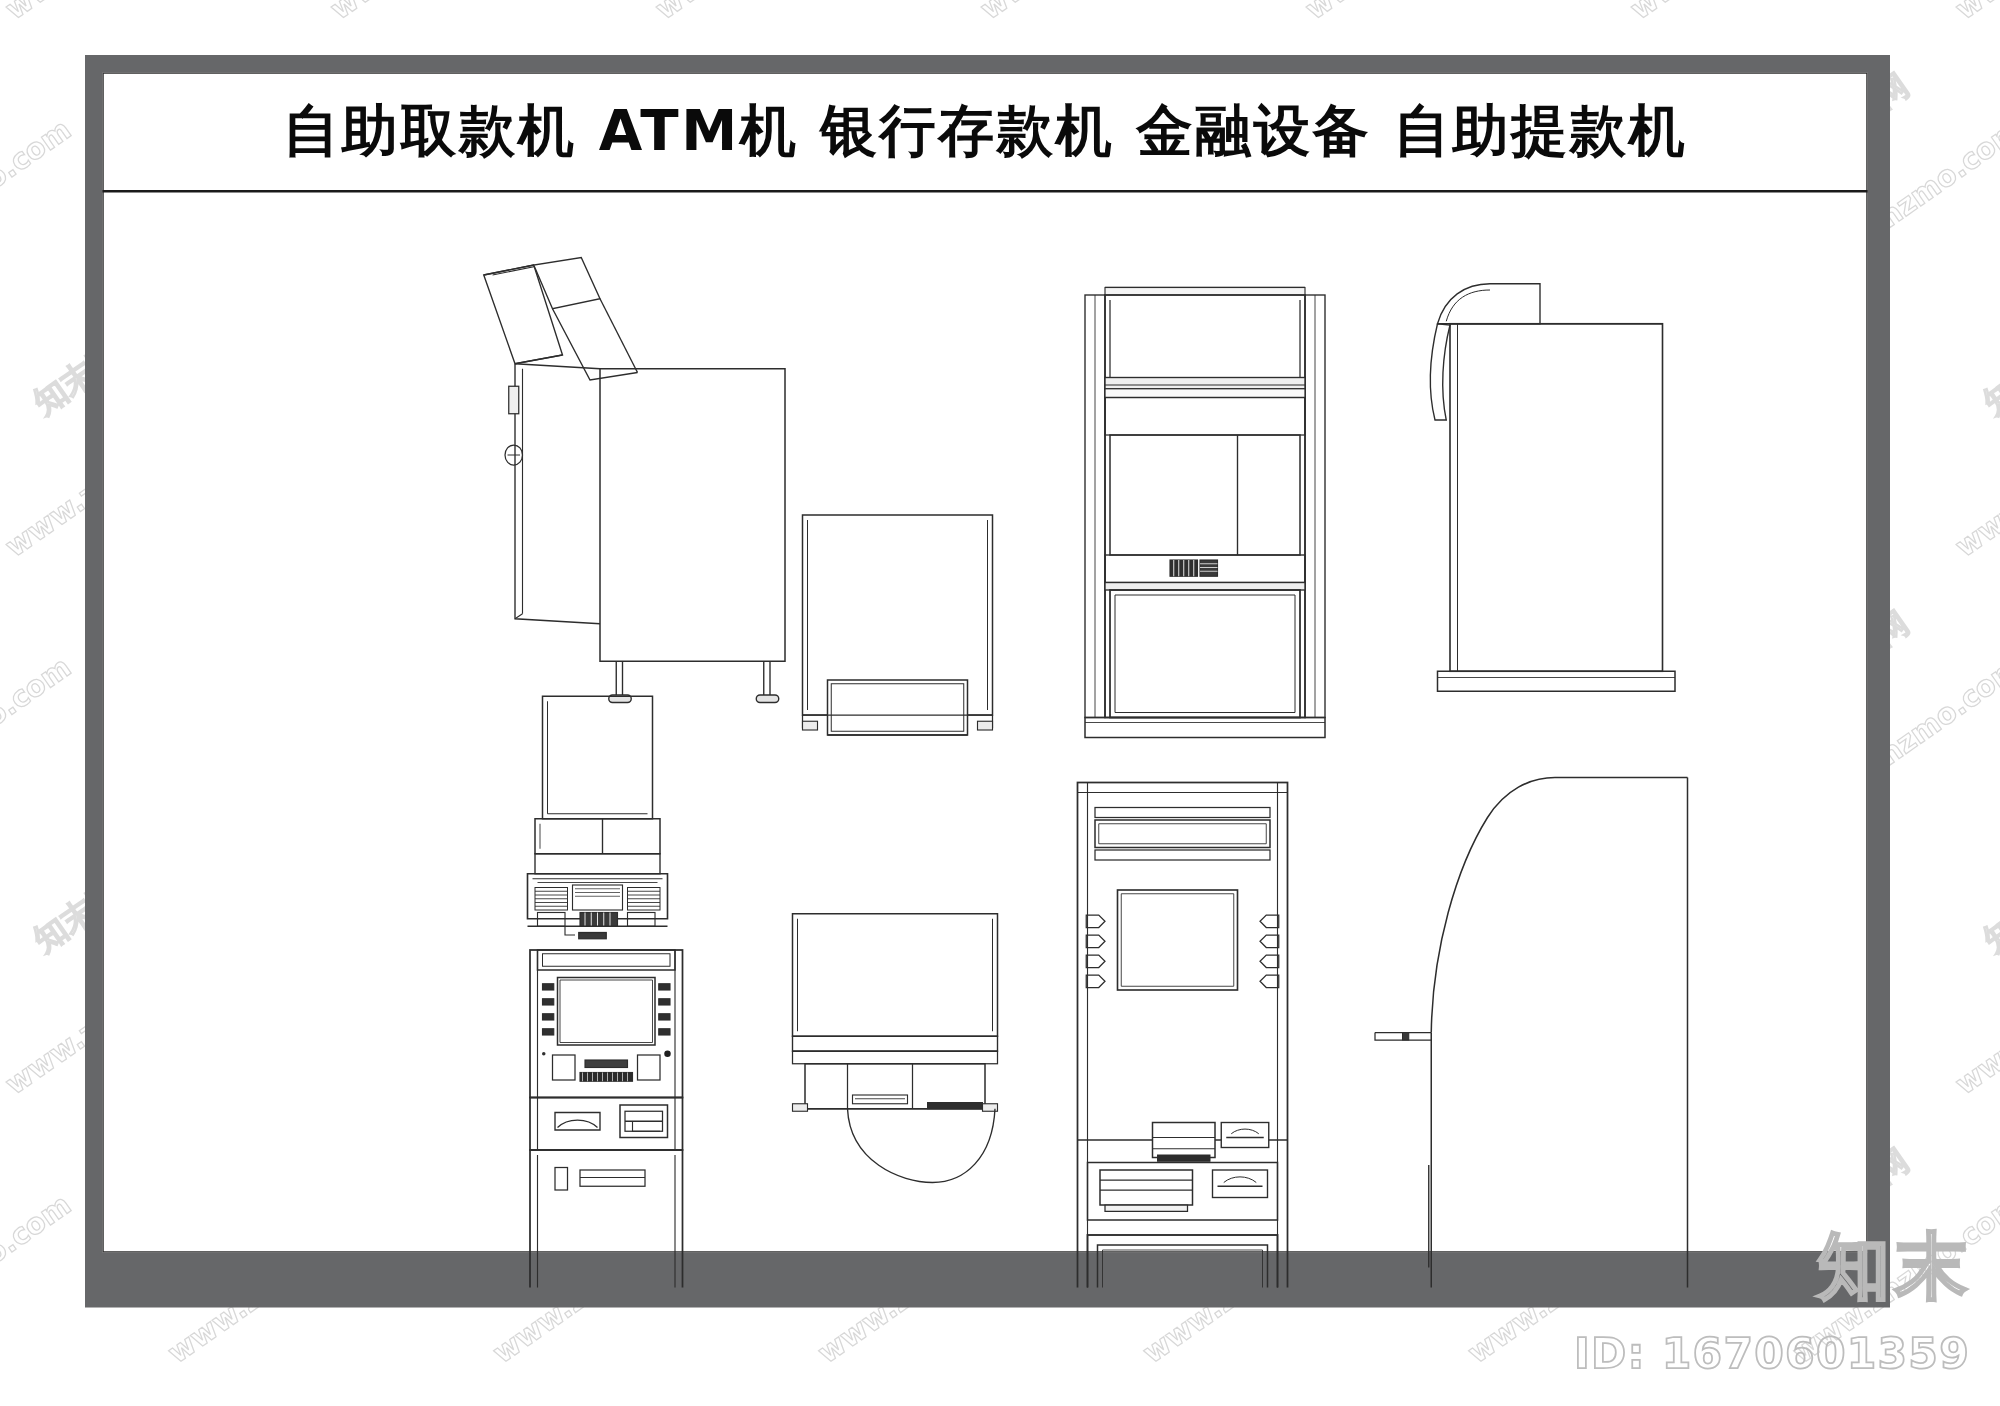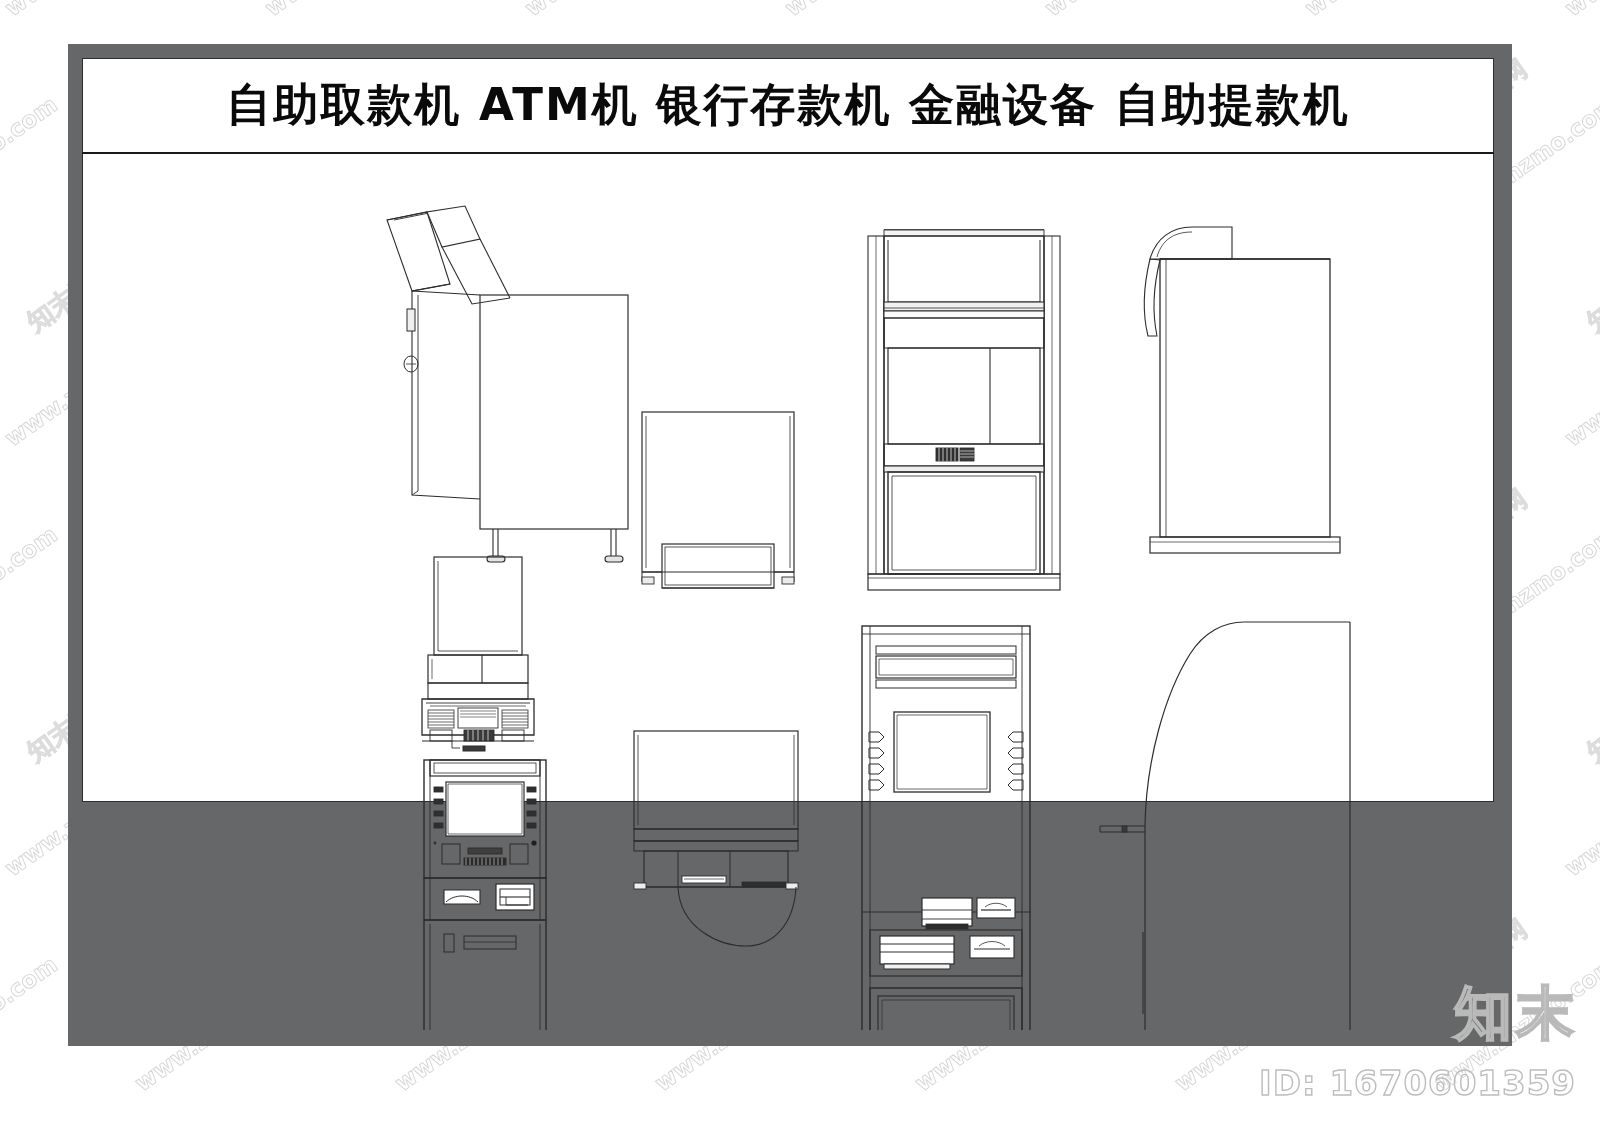--- a/index.html
+++ b/index.html
@@ -11,21 +11,21 @@
        overflow:hidden;z-index:1;pointer-events:none;}
   .wm{position:absolute;font-family:"DejaVu Sans",sans-serif;font-weight:bold;
       font-size:23px;color:transparent;
       -webkit-text-stroke:1px #d8d8d8;
       transform:rotate(-35deg);transform-origin:0 0;white-space:nowrap;}
   .wm.cn{font-size:26px;-webkit-text-stroke:1px #dcdcdc;}
 
   
   #drawing-frame{position:absolute;left:68px;top:44px;width:1444px;height:1002px;
       background:#666769;z-index:2;}
-  #sheet{position:absolute;left:14px;top:14px;width:1412px;height:744px;
+  #sheet{position:absolute;left:14px;top:14px;width:1412px;height:944px;
       background:#ffffff;}
   #sheet-inner-border{position:absolute;left:0;top:0;width:100%;height:100%;
       box-sizing:border-box;border:1px solid #2d2d2d;pointer-events:none;}
 
   
   #title-row{position:absolute;left:0;top:0;width:100%;height:96px;
       box-sizing:border-box;border-bottom:2px solid #1a1a1a;
       display:flex;align-items:center;justify-content:center;}
   #title-text{font-family:"DejaVu Sans","Liberation Sans",sans-serif;
       font-weight:bold;font-size:45px;letter-spacing:2px;color:#0a0a0a;

